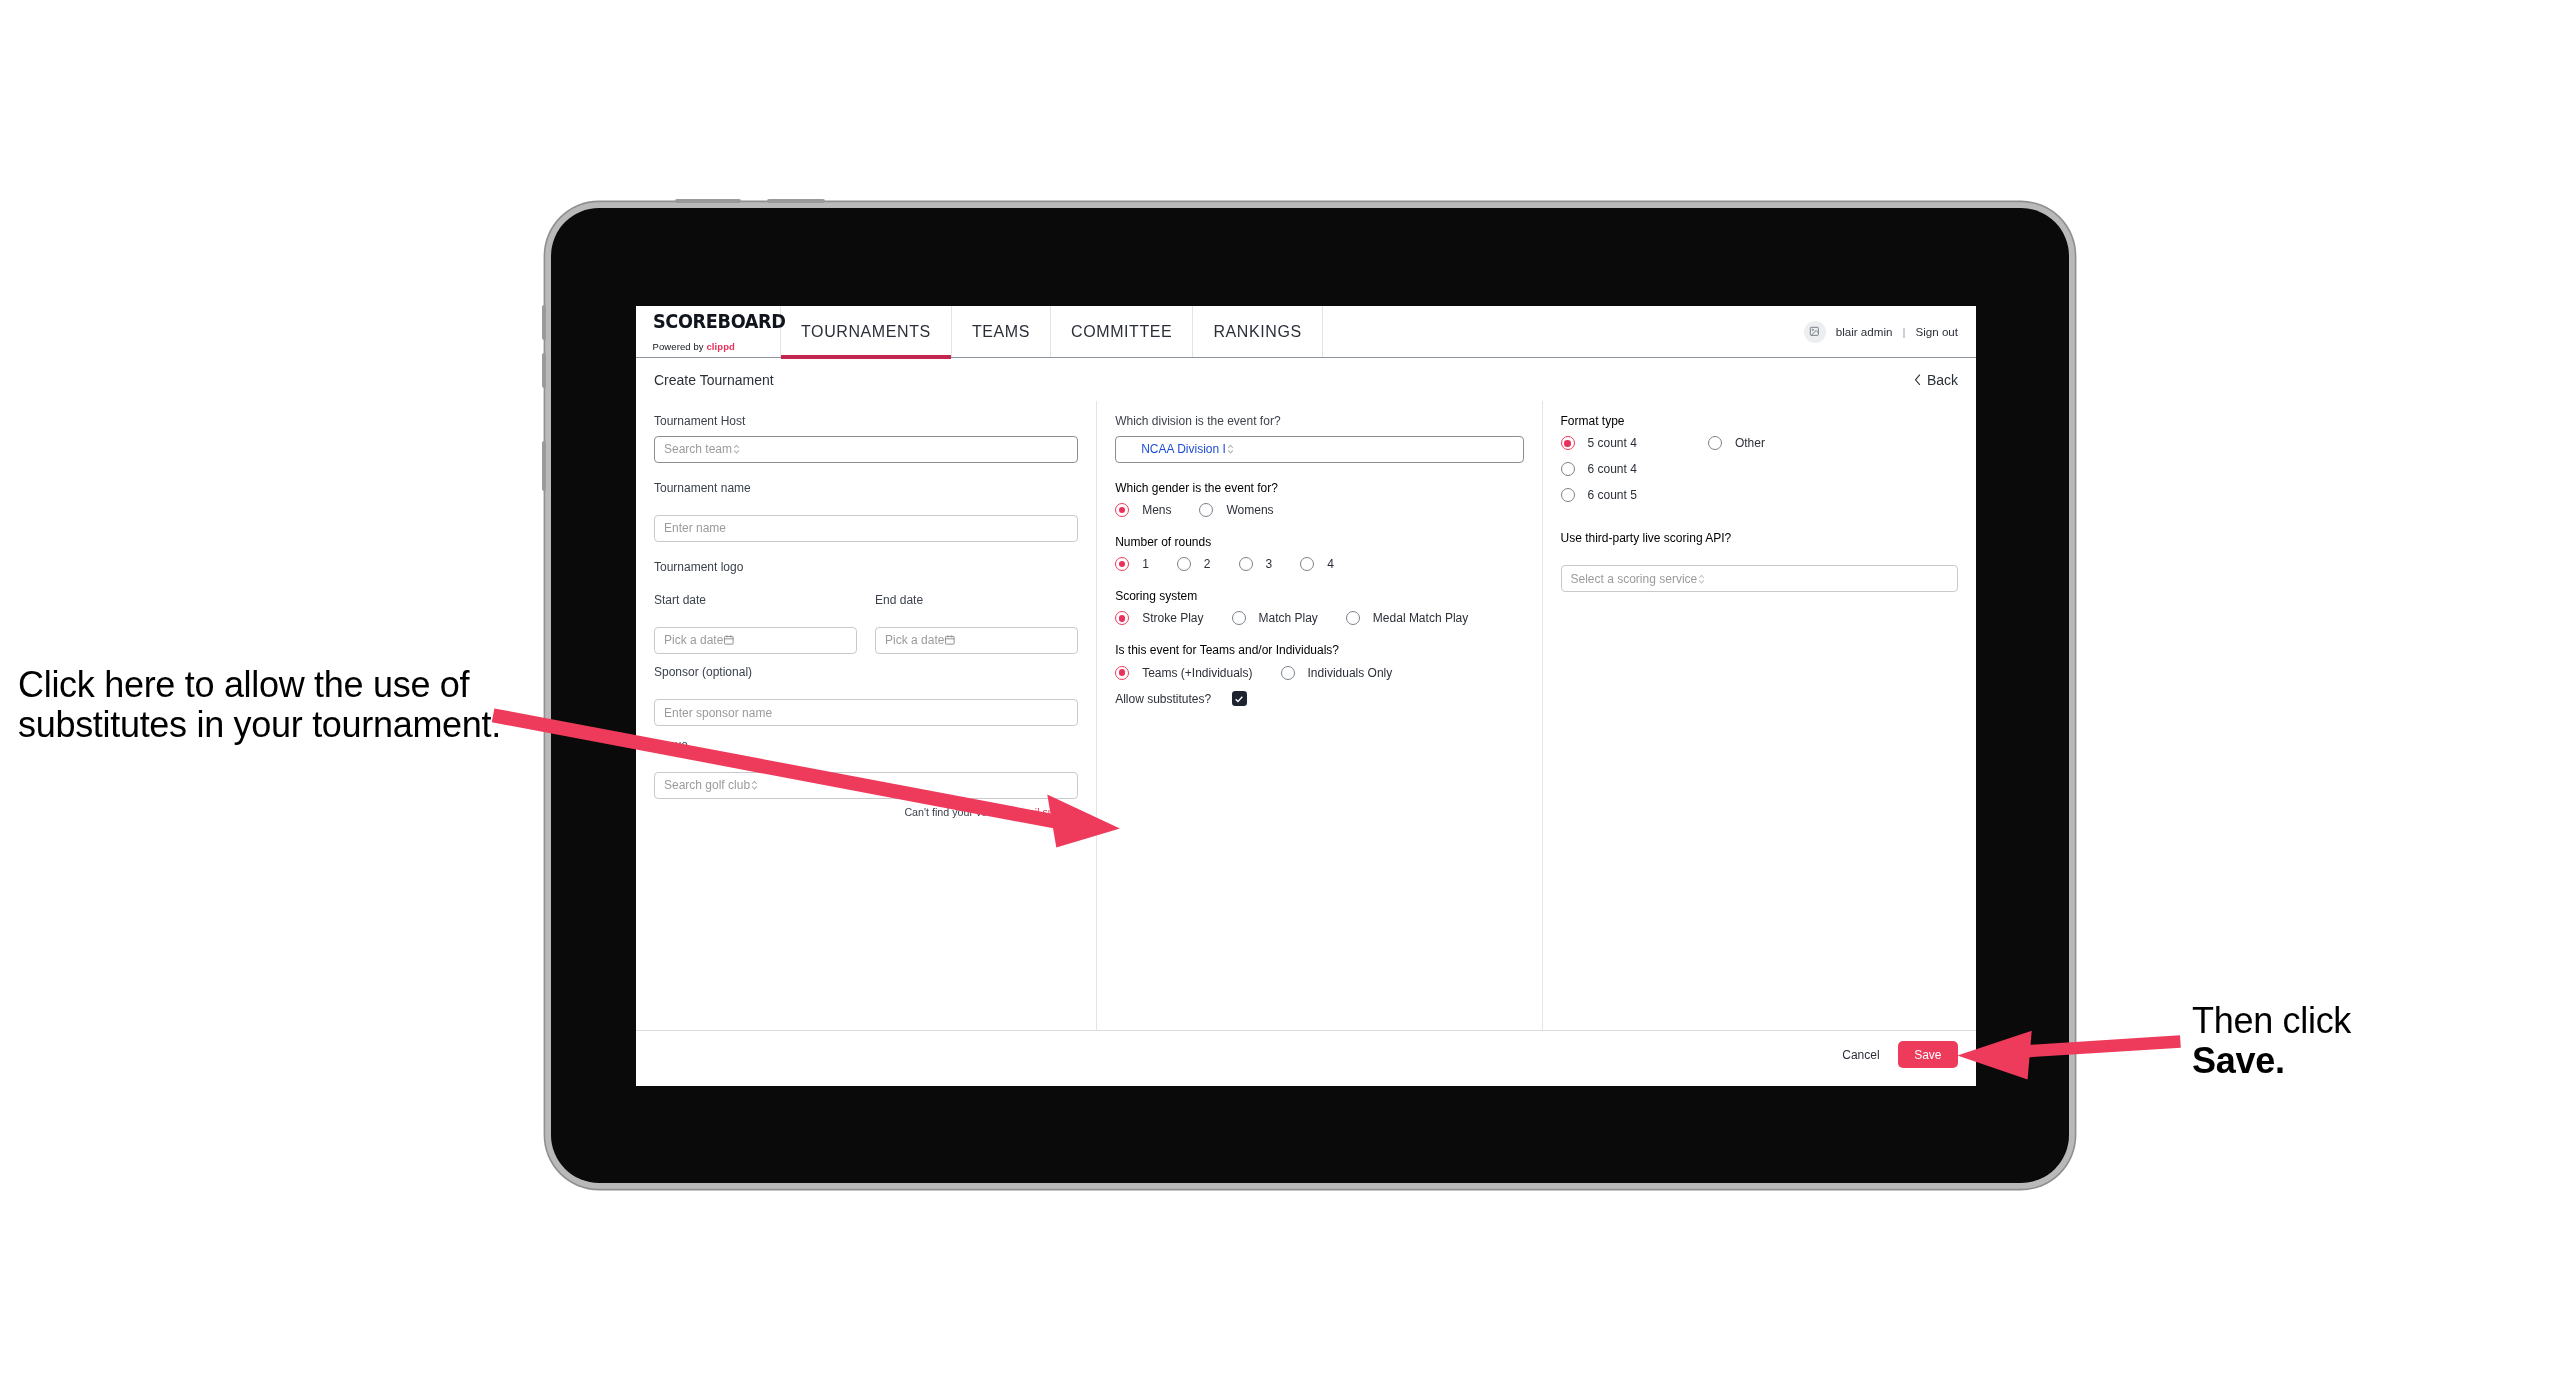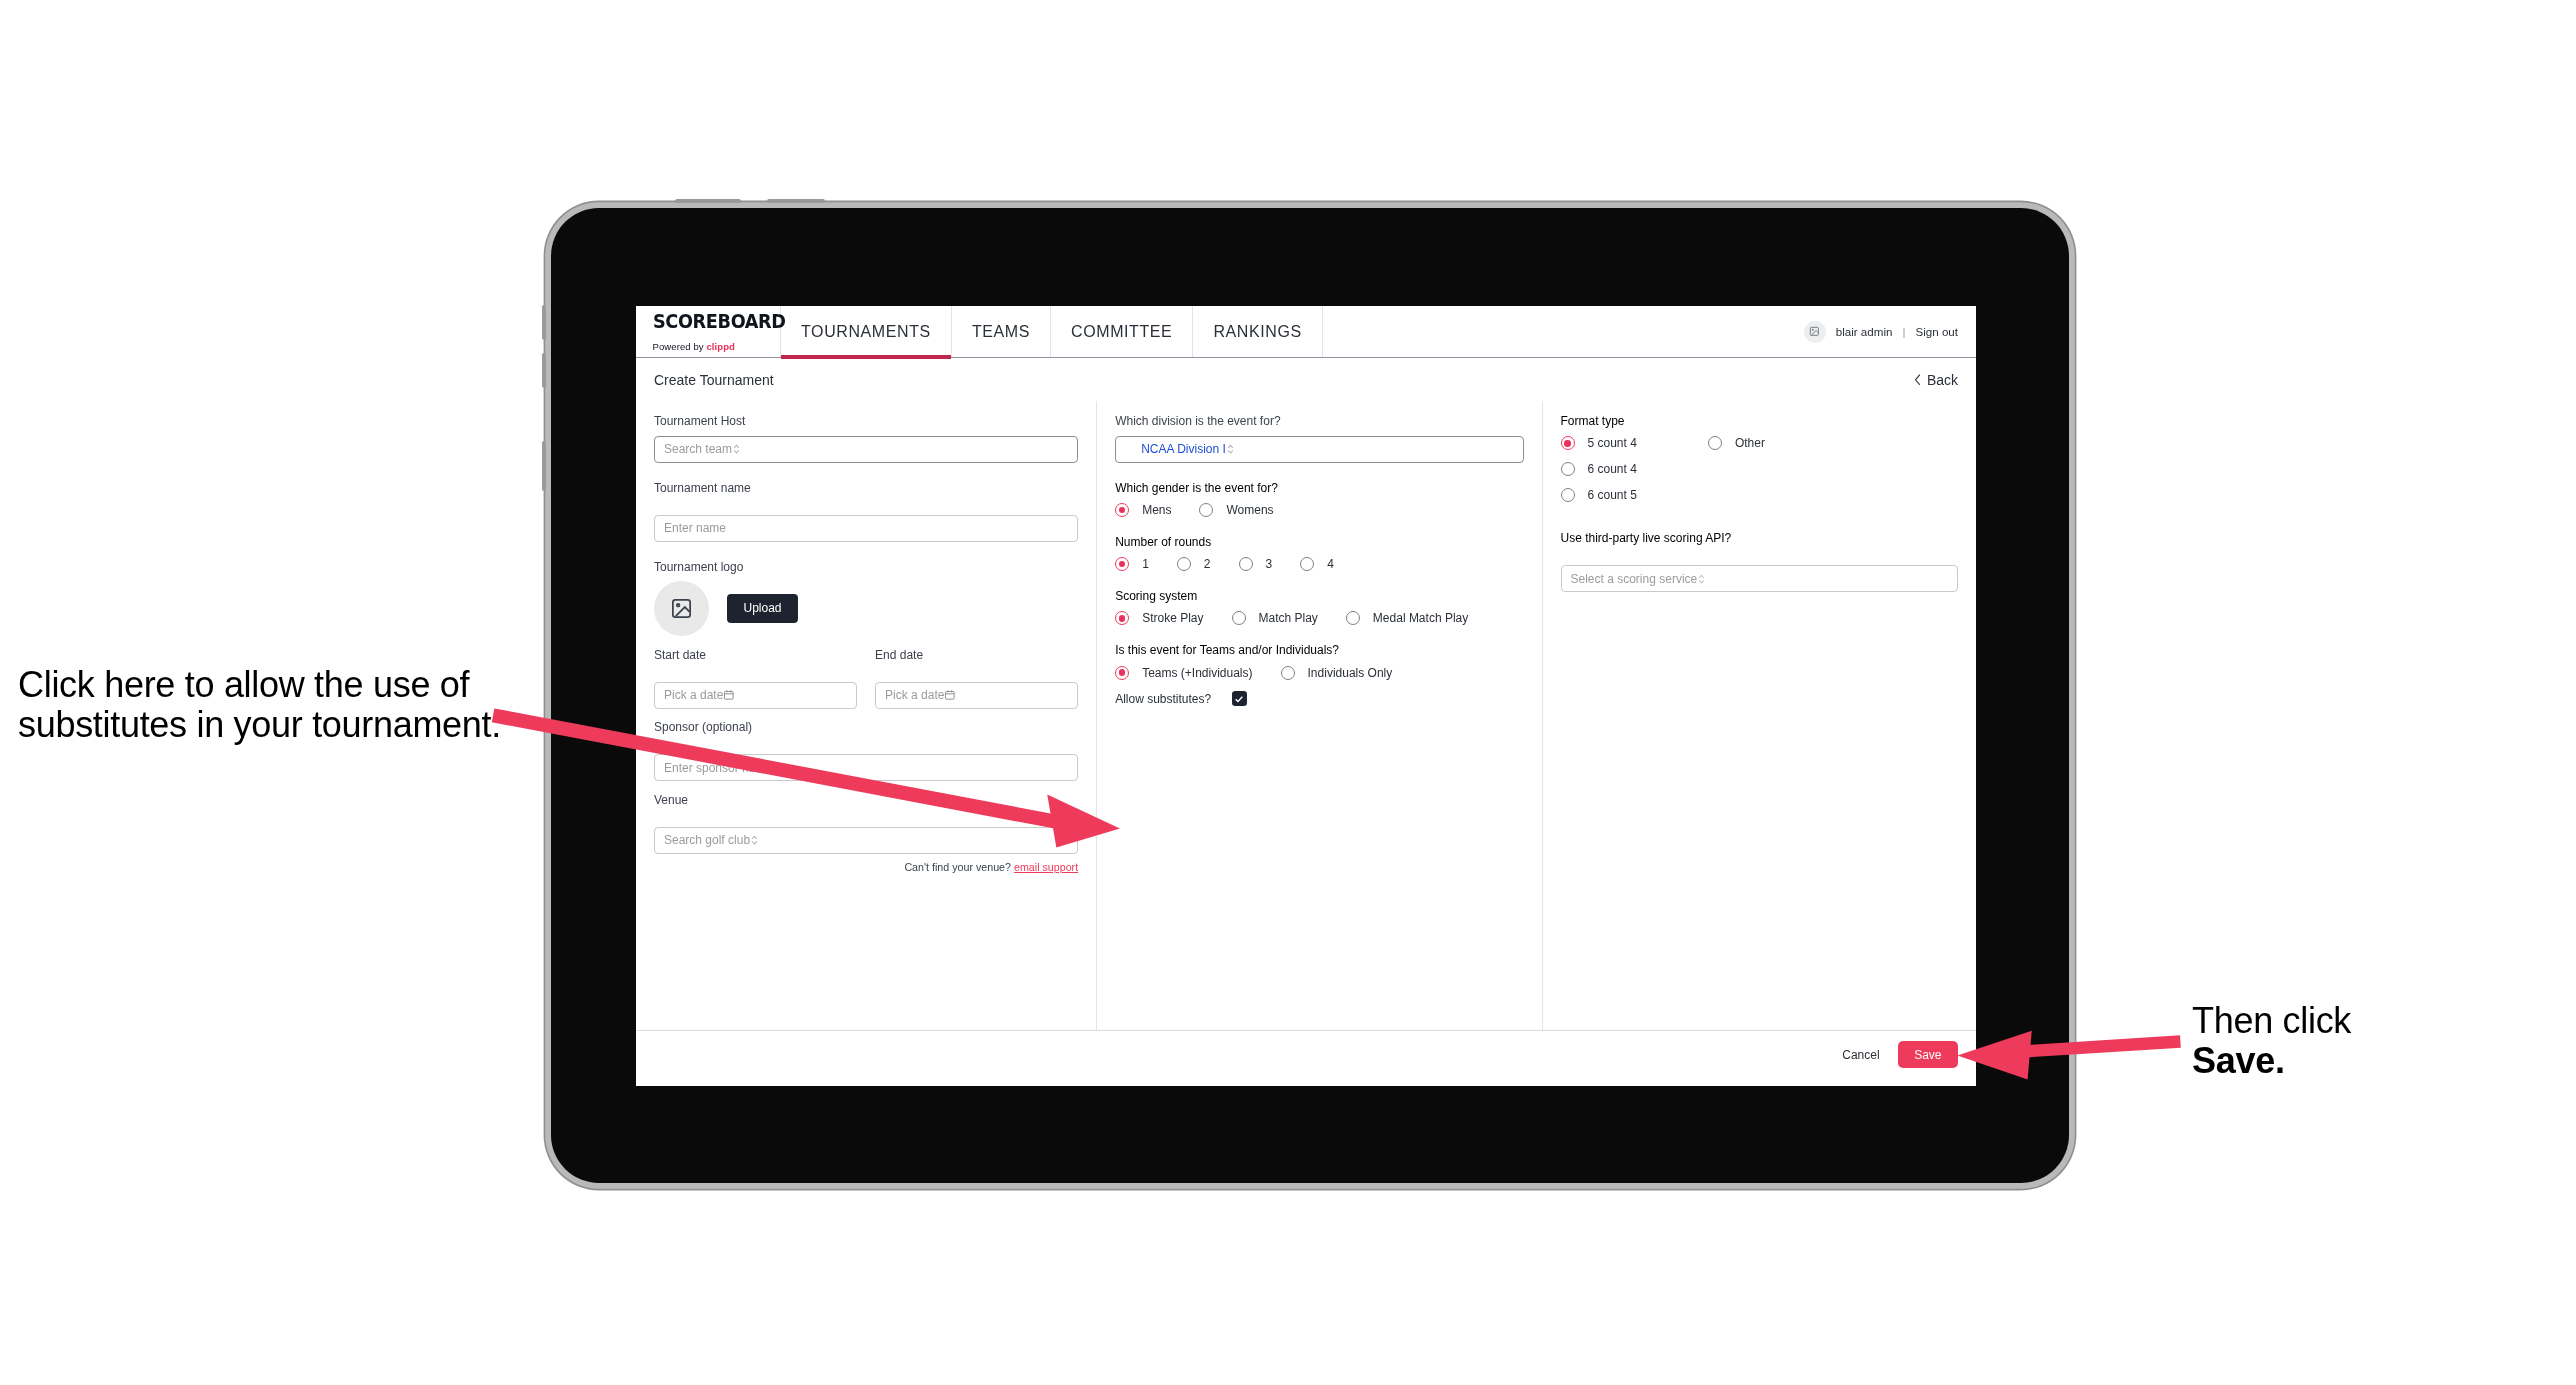--- a/index.html
+++ b/index.html
@@ -202,30 +202,20 @@
             <path d="M2 9.5L5 13l3-3.5"></path>
           </svg>
       </div>
       <div class="gap"></div>
       <div class="flabel">Tournament name</div>
       <div class="finput light">
         <span class="ph">Enter name</span>
       </div>
       <div class="gap"></div>
       <div class="flabel">Tournament logo</div>
-      <div class="logorow">
-        <div class="logocircle">
-          <svg width="23" height="23" viewBox="0 0 24 24" fill="none" stroke="currentColor" stroke-width="1.8">
-            <rect x="3" y="3" width="18" height="18" rx="2.5"></rect>
-              <circle cx="8.5" cy="8.5" r="1.4"></circle>
-              <path d="M20.5 15.5l-5-5L6 20"></path>
-          </svg>
-        </div>
-        <div class="upload-btn">Upload</div>
-      </div>
       <div class="gap-s"></div>
       <div class="daterow">
         <div>
           <div class="flabel">Start date</div>
           <div class="finput light">
             <span class="ph">Pick a date</span>
             <svg width="11.6" height="11.6" viewBox="0 0 24 24" fill="none" stroke="#7a7a7a" stroke-width="1.7">
                 <rect x="3" y="5" width="18" height="16" rx="2"></rect>
                 <path d="M3 10h18M8 3v4M16 3v4"></path>
               </svg>

